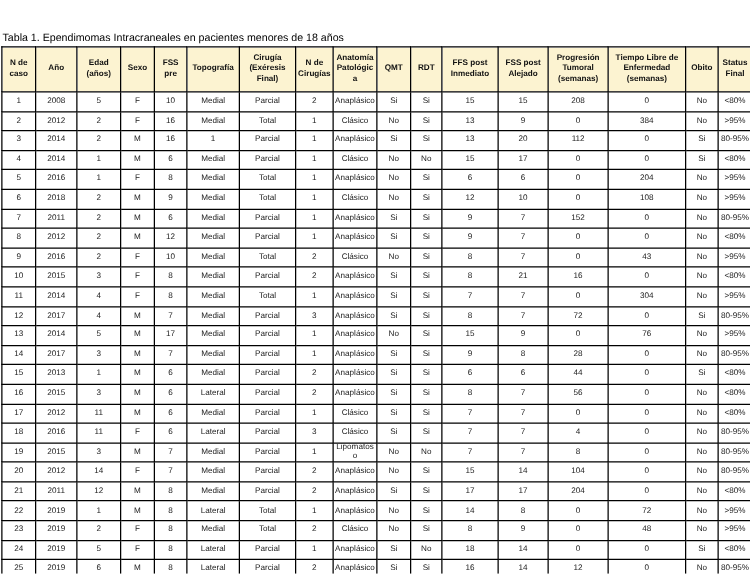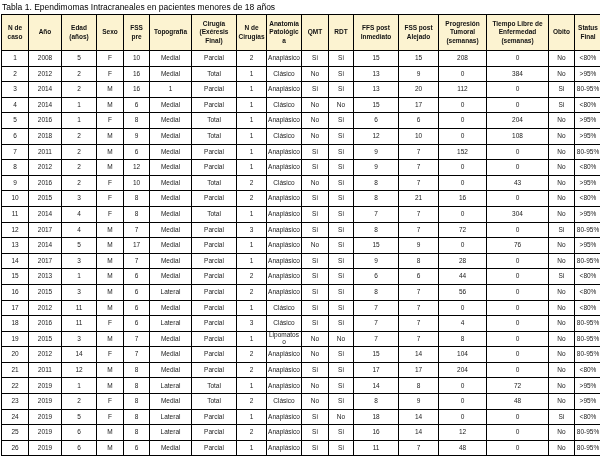--- a/index.html
+++ b/index.html
@@ -12,20 +12,21 @@
     width: 600px;
     height: 459px;
     background: #ffffff;
     overflow: hidden;
   }
   .table-title {
     font-size: 8.5px;
     color: #000000;
     padding: 2px 4px 2px 2px;
     white-space: nowrap;
+    margin-top: 23px;
   }
   table.data-table {
     border-collapse: collapse;
     table-layout: fixed;
     width: 597px;
     margin-left: 1px;
   }
   table.data-table th,
   table.data-table td {
     border: 1px solid #000000;

